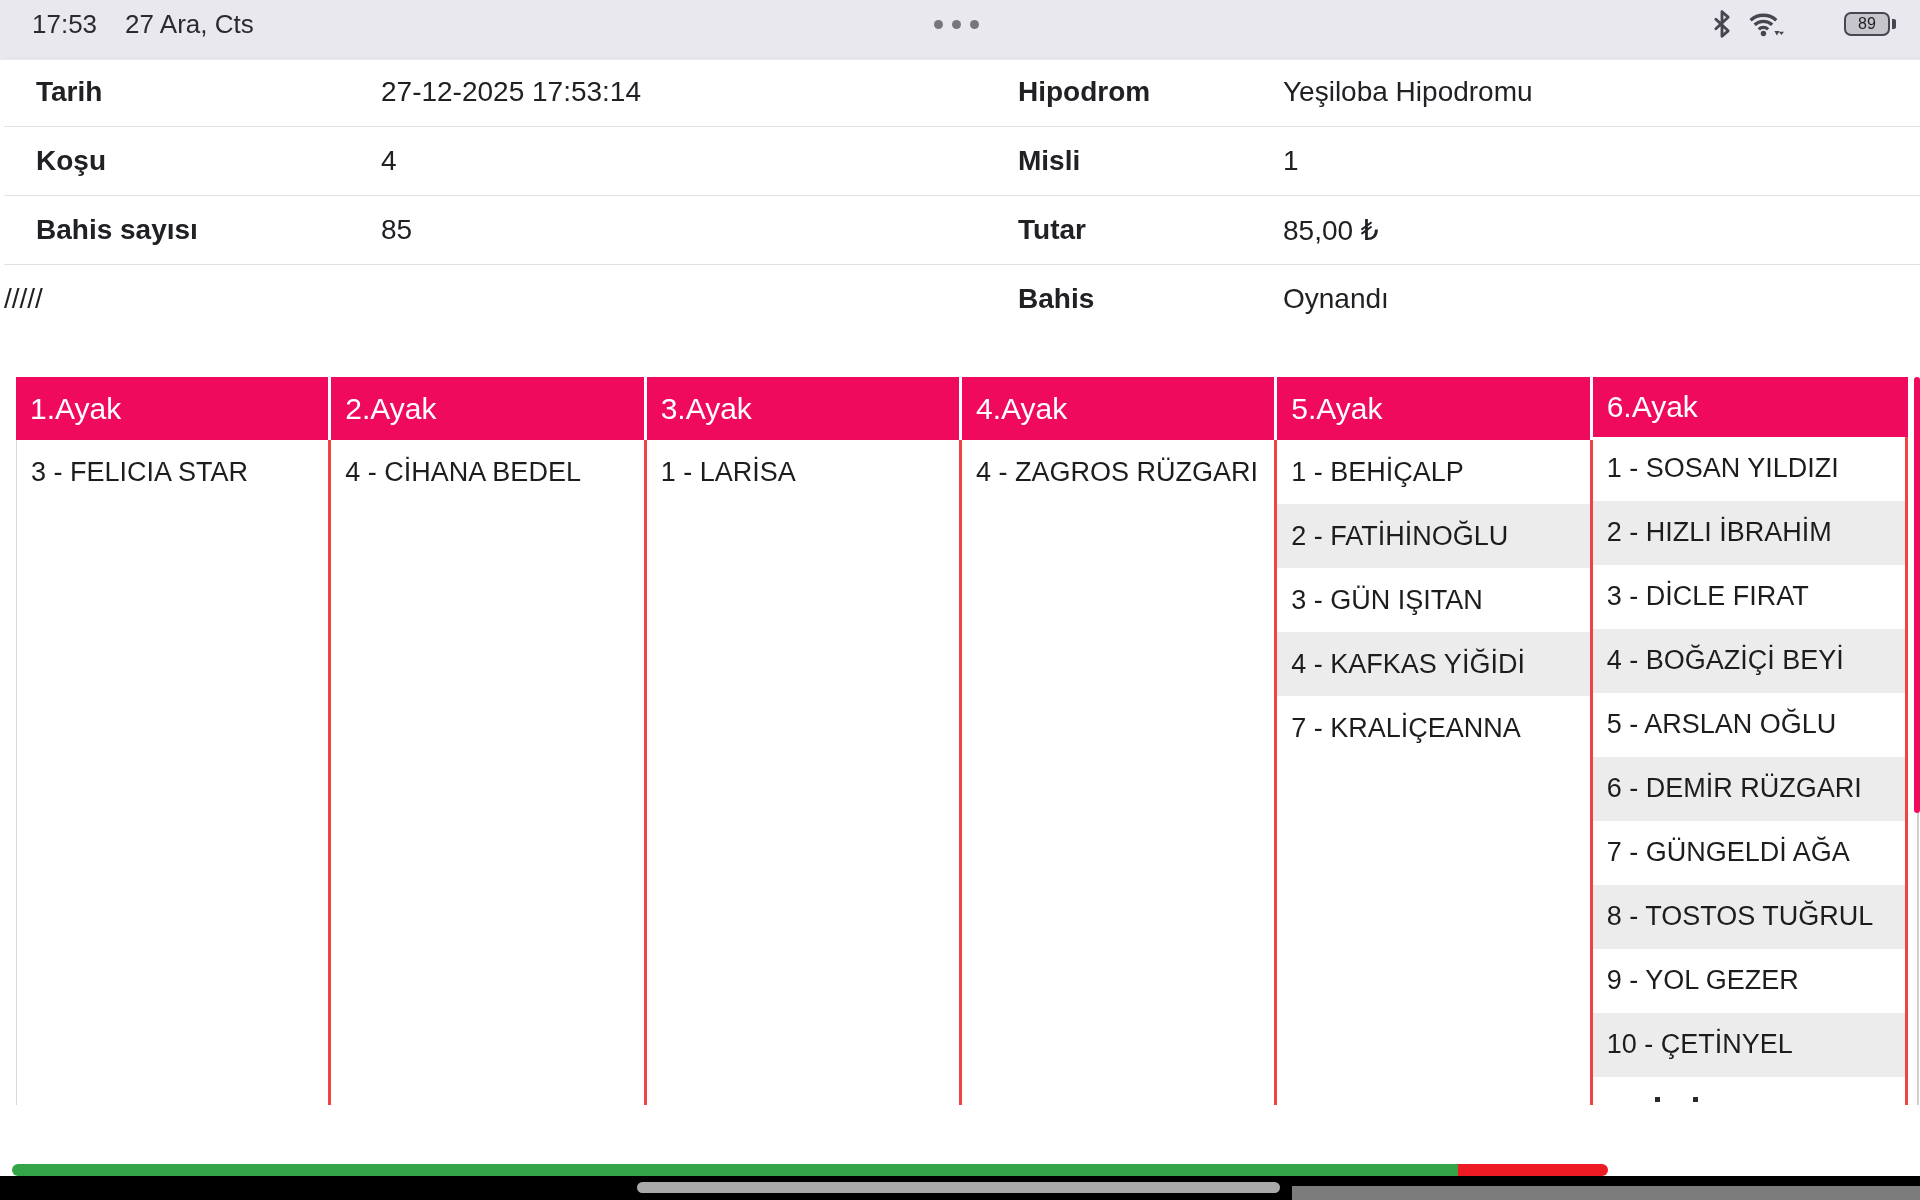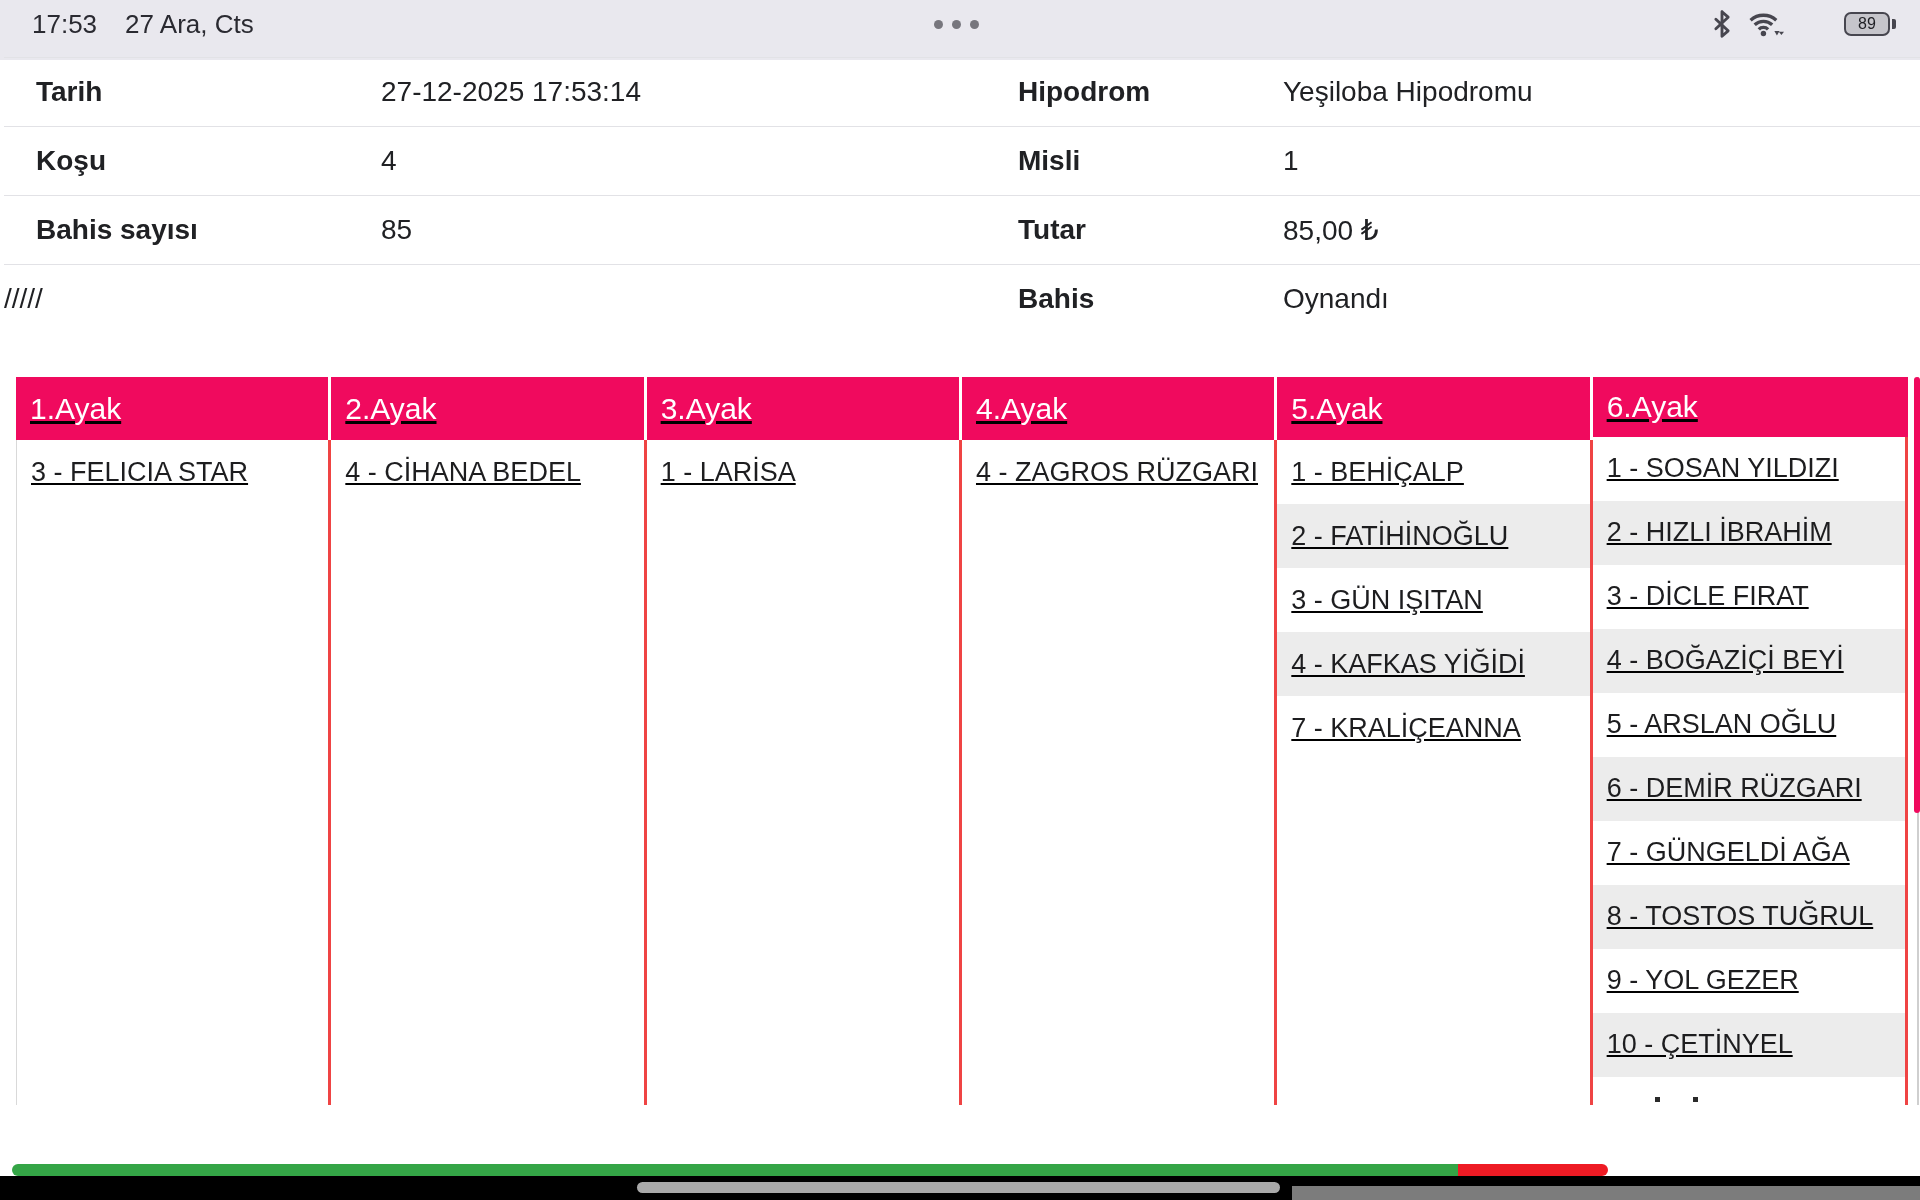--- a/index.html
+++ b/index.html
@@ -27,21 +27,21 @@
   .info { position:absolute; top:57px; left:4px; width:1920px; display:flex; }
   .ihalf { width:960px; }
   .irow { height:69px; border-top:1px solid #e2e2e6; display:flex; align-items:center;
     font-size:28px; color:#202124; }
   .ihalf.left  .ilabel { width:377px; padding-left:32px; font-weight:700; }
   .ihalf.right .ilabel { width:319px; padding-left:54px; font-weight:700; }
   .ivalue { font-weight:400; }
 
   
   .legs { position:absolute; top:377px; left:16px; width:1892px; height:728px;
-    display:flex;text-decoration:underline; }
+    display:flex; }
   .col { flex:1 1 0; display:flex; flex-direction:column; min-width:0; }
   .col-header { height:63px; background:#f00a5e; color:#fff; font-size:30px;
     display:flex; align-items:center; padding-left:14px; border-right:3px solid #fff; }
   .col:last-child .col-header { border-right:none; }
   .col-body { flex:1 1 auto; background:#fff; border-right:3px solid #ef4444;
     overflow:hidden; }
   .col:first-child .col-body { border-left:1px solid #d9d9d9; }
   .hrow { height:64px; display:flex; align-items:center; padding-left:14px;
     font-size:27px; color:#1d1d1f; background:#fff; white-space:nowrap; }
   .hrow:nth-child(even) { background:#ececec; }

